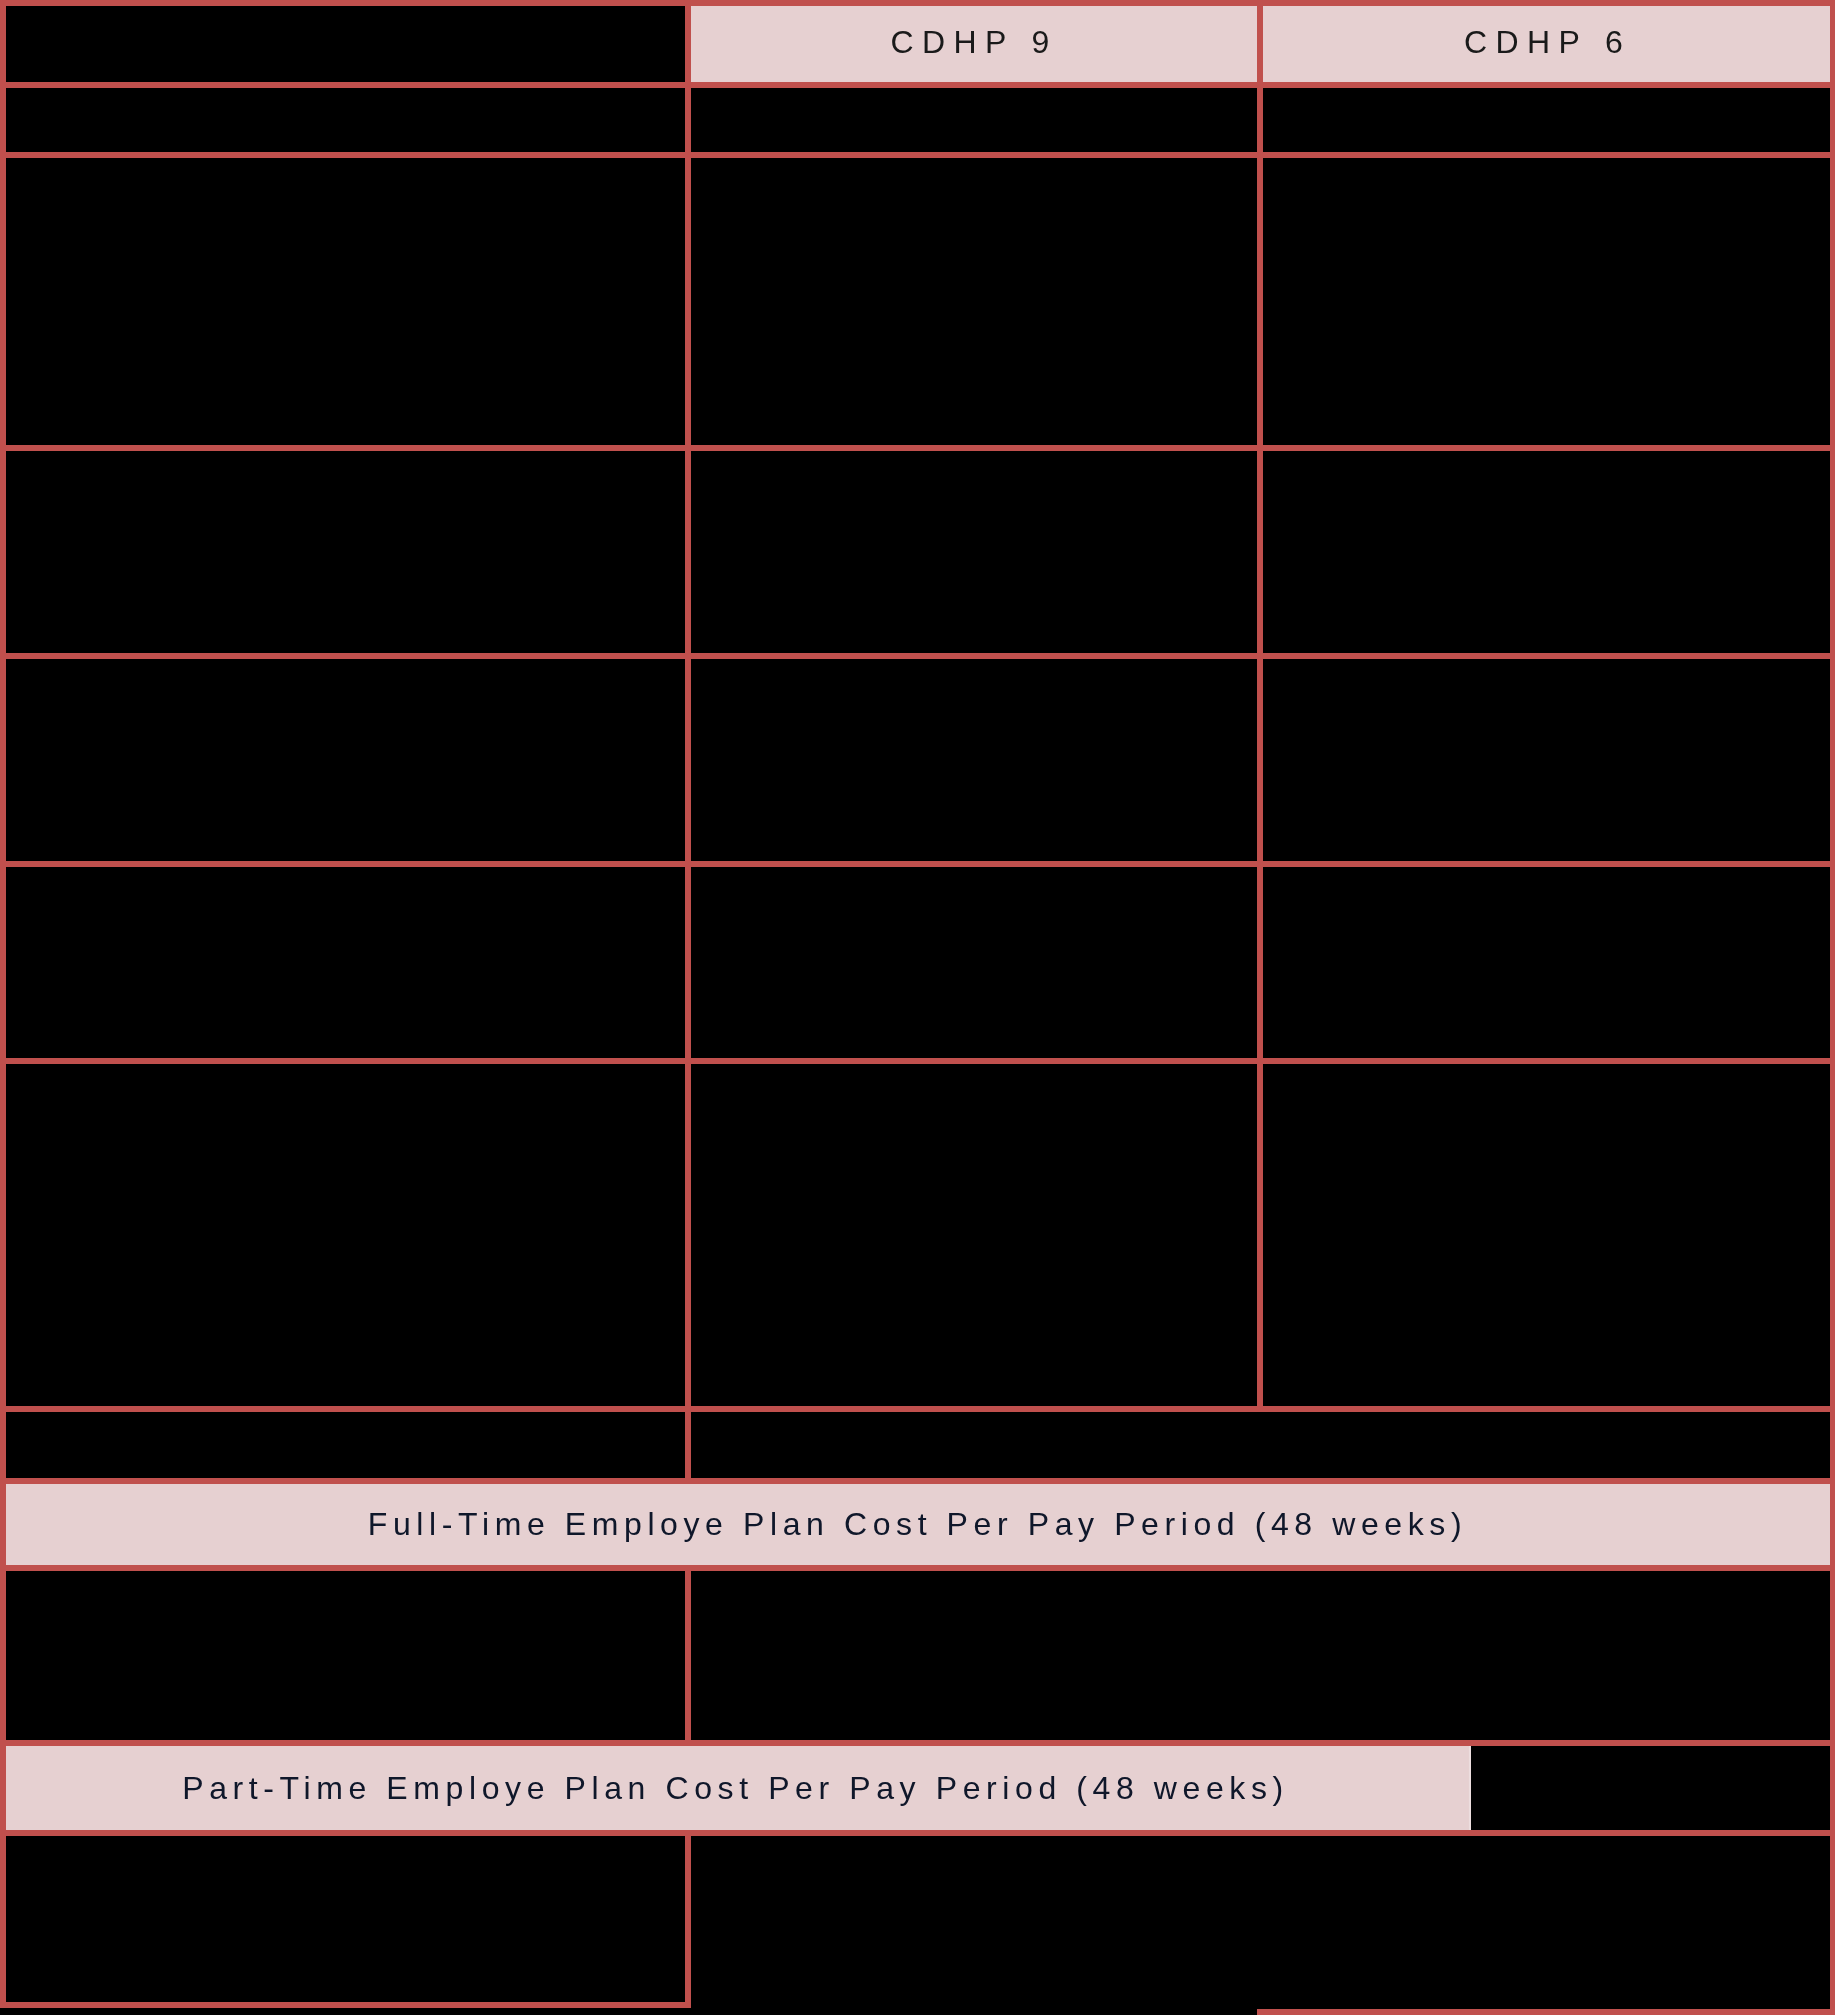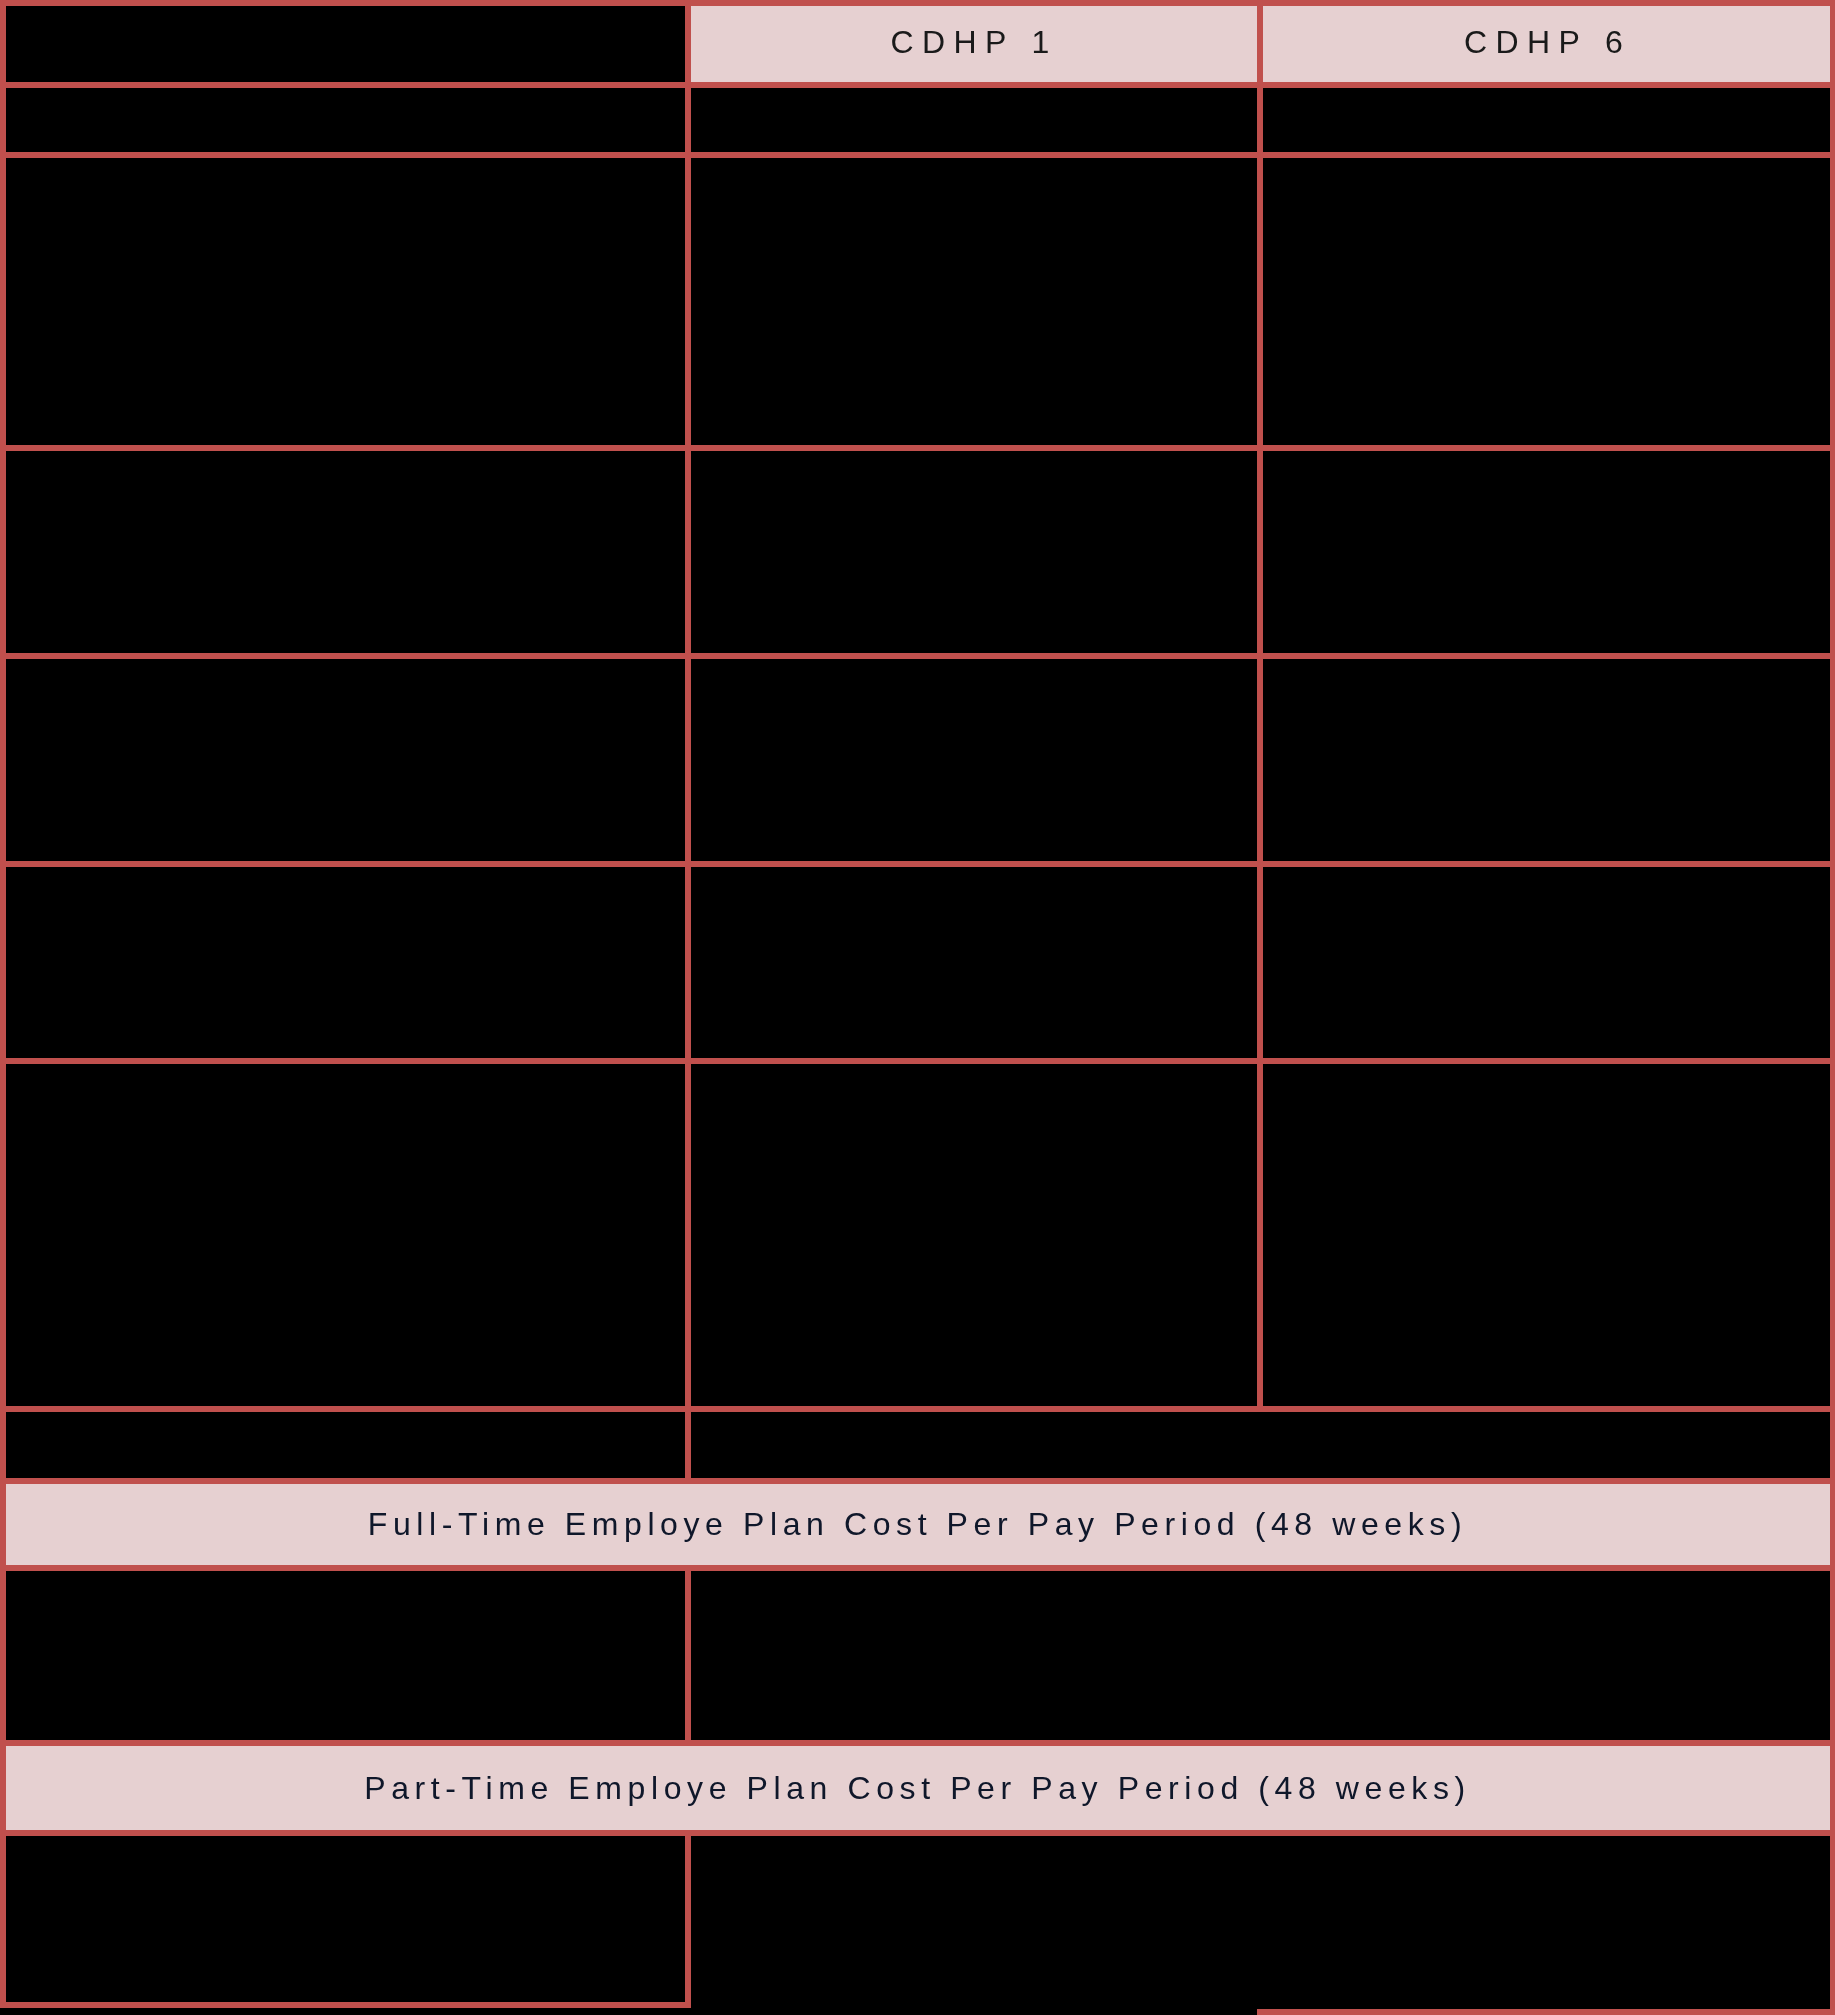--- a/index.html
+++ b/index.html
@@ -66,30 +66,30 @@
   <div class="cell" style="left:0;top:1409px;width:688px;height:72px"></div>
   <div class="cell" style="left:688px;top:1409px;width:1147px;height:72px"></div>
 
   <div class="cell" style="left:0;top:1567px;width:688px;height:175px"></div>
   <div class="cell" style="left:688px;top:1567px;width:1147px;height:175px"></div>
 
   <div class="cell" style="left:0;top:1833px;width:688px;height:173px"></div>
   <div class="cell" style="left:688px;top:1833px;width:1147px;height:182px"></div>
 
   <div class="pink" style="left:688px;top:0;width:572px;height:85px">
-    <span class="hdr-text">CDHP 1</span>
+    <span class="hdr-text">CDHP 9</span>
   </div>
   <div class="pink" style="left:1260px;top:0;width:575px;height:85px">
     <span class="hdr-text">CDHP 6</span>
   </div>
 
   <div class="pink" style="left:0;top:1481px;width:1835px;height:86px">
     <span class="band-text">Full-Time Employe Plan Cost Per Pay Period (48 weeks)</span>
   </div>
-  <div class="pink" style="left:0;top:1743px;width:1835px;height:91px">
+  <div class="pink" style="left:0;top:1743px;width:1471px;height:91px">
     <span class="band-text">Part-Time Employe Plan Cost Per Pay Period (48 weeks)</span>
   </div>
 
   <div>
 
     <div class="hline" style="left:0;top:0;width:1835px;height:5.6px"></div>
     <div class="hline" style="left:0;top:82px;width:1835px;height:5.6px"></div>
     <div class="hline" style="left:0;top:152px;width:1835px;height:5.6px"></div>
     <div class="hline" style="left:0;top:445px;width:1835px;height:5.6px"></div>
     <div class="hline" style="left:0;top:653px;width:1835px;height:5.6px"></div>

